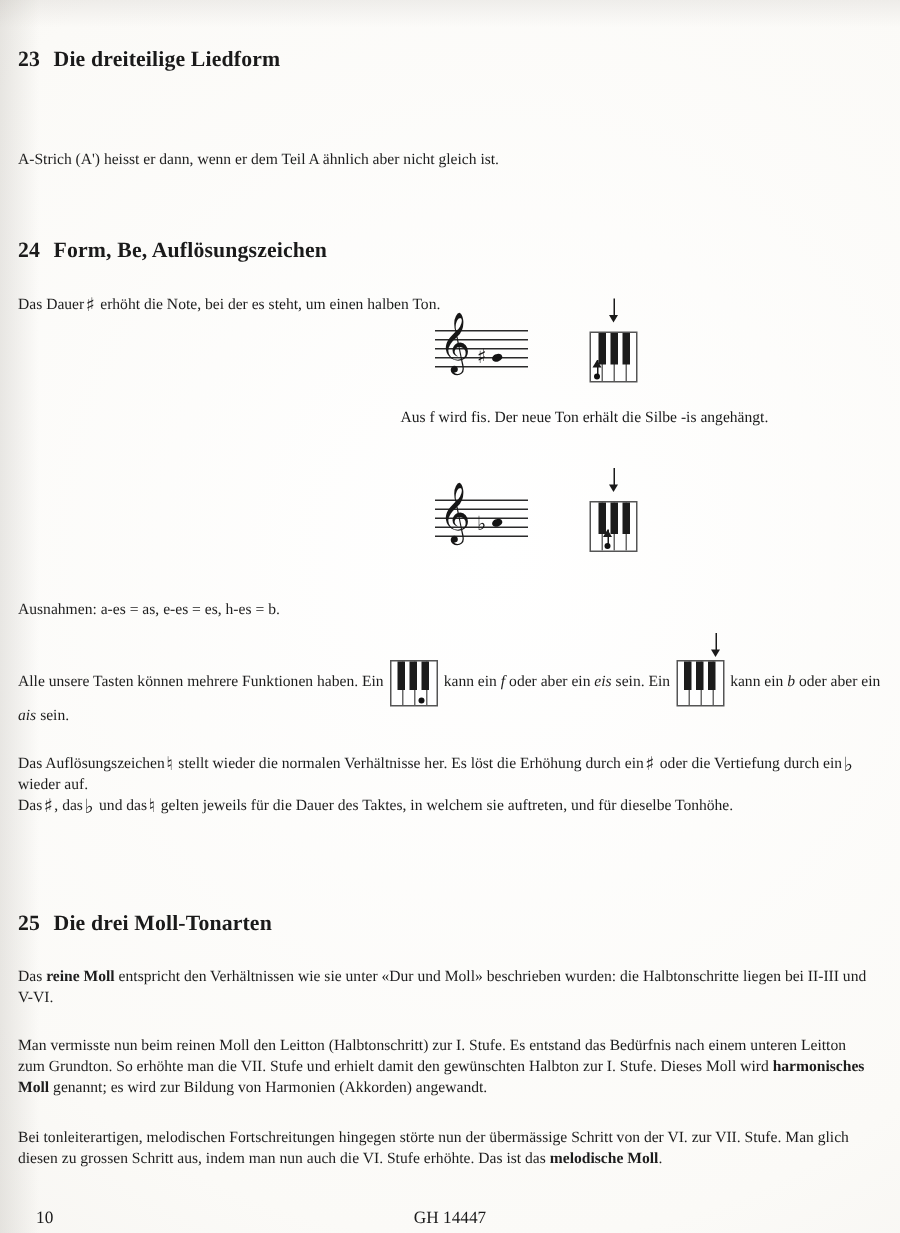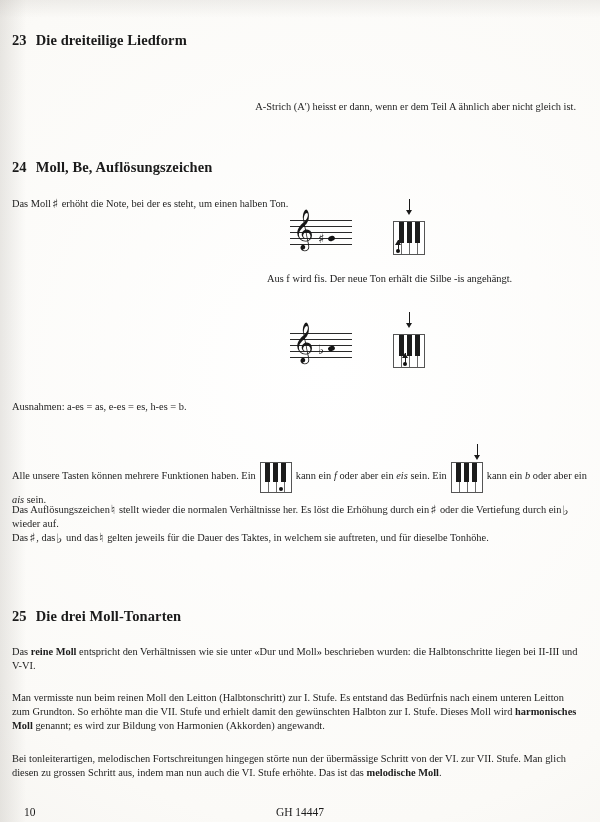--- a/index.html
+++ b/index.html
@@ -215,28 +215,28 @@
 <div class="paper"></div>
 <div class="edge-shade"></div>
 <div class="edge-shade-top"></div>
 
 <div class="content">
 
   <h2 class="section-heading abs" style="left:0; top:32px;">
     <span class="num">23</span><span>Die dreiteilige Liedform</span>
   </h2>
 
-  <p class="body-text abs" style="left:0; top:100px; width:564px;text-align:right;">A-Strich (A') heisst er dann, wenn er dem Teil A ähnlich aber nicht gleich ist.</p>
+  <p class="body-text abs" style="left:0; top:100px; width:564px;">A-Strich (A') heisst er dann, wenn er dem Teil A ähnlich aber nicht gleich ist.</p>
 
   <h2 class="section-heading abs" style="left:0; top:159px;">
-    <span class="num">24</span><span>Moll, Be, Auflösungszeichen</span>
+    <span class="num">24</span><span>Form, Be, Auflösungszeichen</span>
   </h2>
 
   <p class="body-text abs" style="left:0; top:197px; width:400px;">
-    <span>Das Moll</span><span class="accidental">♯</span>
+    <span>Das Dauer</span><span class="accidental">♯</span>
     <span>erhöht die Note, bei der es steht, um einen halben Ton.</span>
   </p>
 
   <div class="staff-fig" style="left:278px; top:220px;">
     <div class="staff">
       <div class="line" style="top:0px;"></div>
       <div class="line" style="top:6px;"></div>
       <div class="line" style="top:12px;"></div>
       <div class="line" style="top:18px;"></div>
       <div class="line" style="top:24px;"></div>
@@ -300,21 +300,21 @@
         <div class="shaft"></div>
           <div class="head"></div>
       </div>
       <div class="dot" style="left:9px; top:27px;"></div>
     </div>
   </div>
 
 
   <p class="body-text abs" style="left:0; top:400px; width:400px;">Ausnahmen: a-es = as, e-es = es, h-es = b.</p>
 
-  <div class="abs" style="left:0; top:462px; width:576px;font-family:Liberation Serif, serif;">
+  <div class="abs" style="left:0; top:440px; width:576px;font-family:Liberation Serif, serif;">
     <p class="body-text" style="width:576px;">
       <span>Alle unsere Tasten können mehrere Funktionen haben. Ein</span><span class="kbd-inline">
         <span class="kbd" style="display:block; width:32px; height:31px;">
           <span class="wk" style="left:0; width:8px;"></span>
           <span class="wk" style="left:8px; width:8px;"></span>
           <span class="wk" style="left:16px; width:8px;"></span>
           <span class="wk last" style="left:24px; width:8px;"></span>
           <span class="bk" style="left:4.6px; width:5px; height:19px;"></span>
           <span class="bk" style="left:12.6px; width:5px; height:19px;"></span>
           <span class="bk" style="left:20.6px; width:5px; height:19px;"></span>

